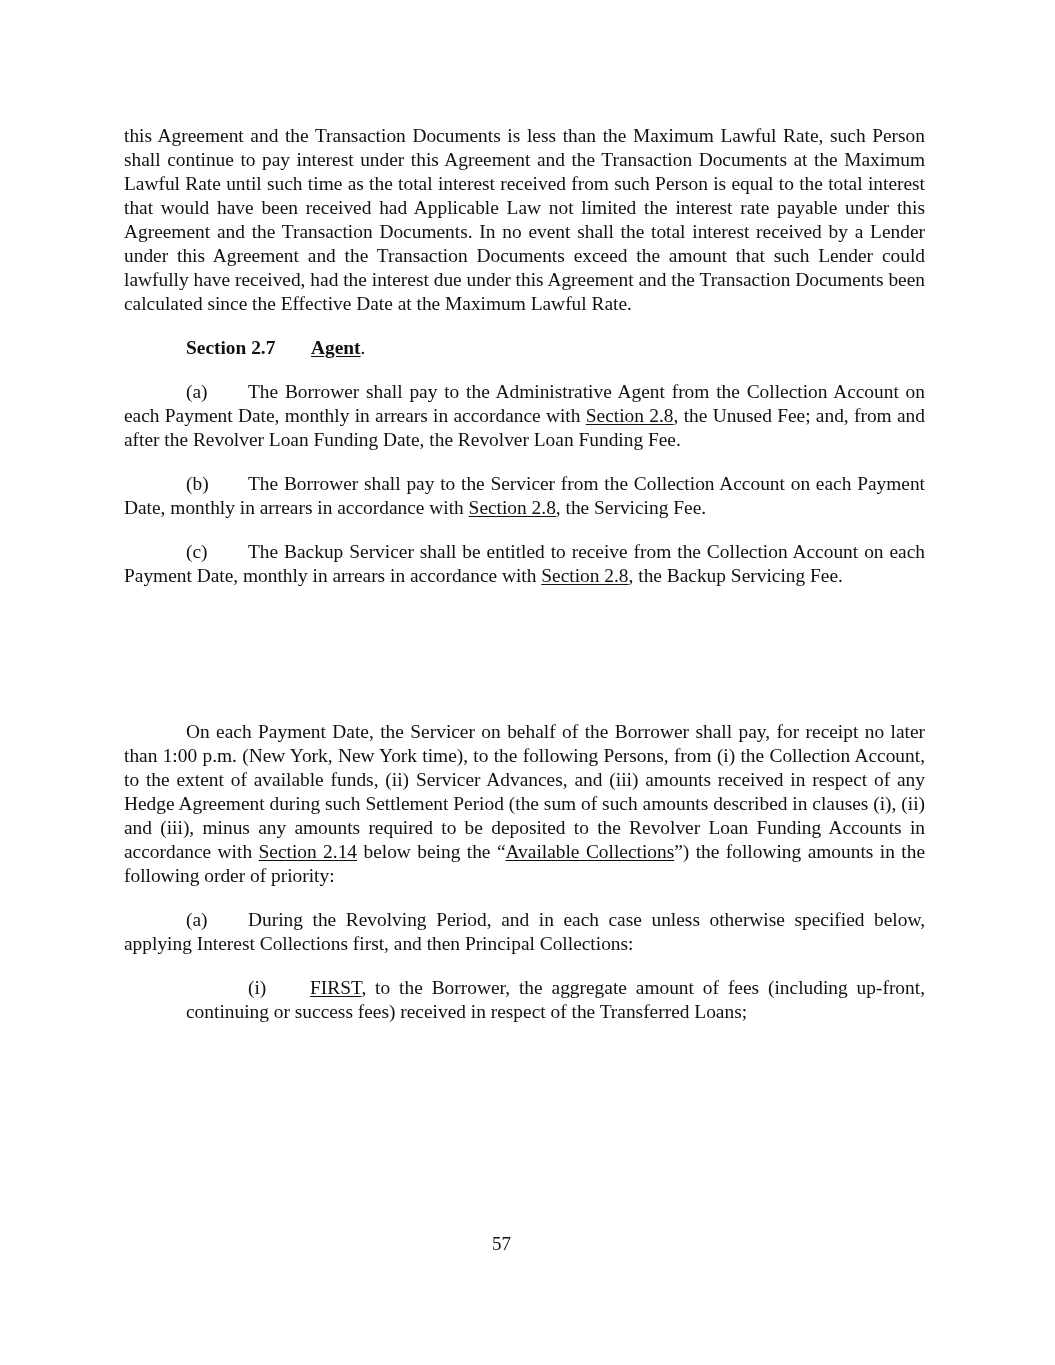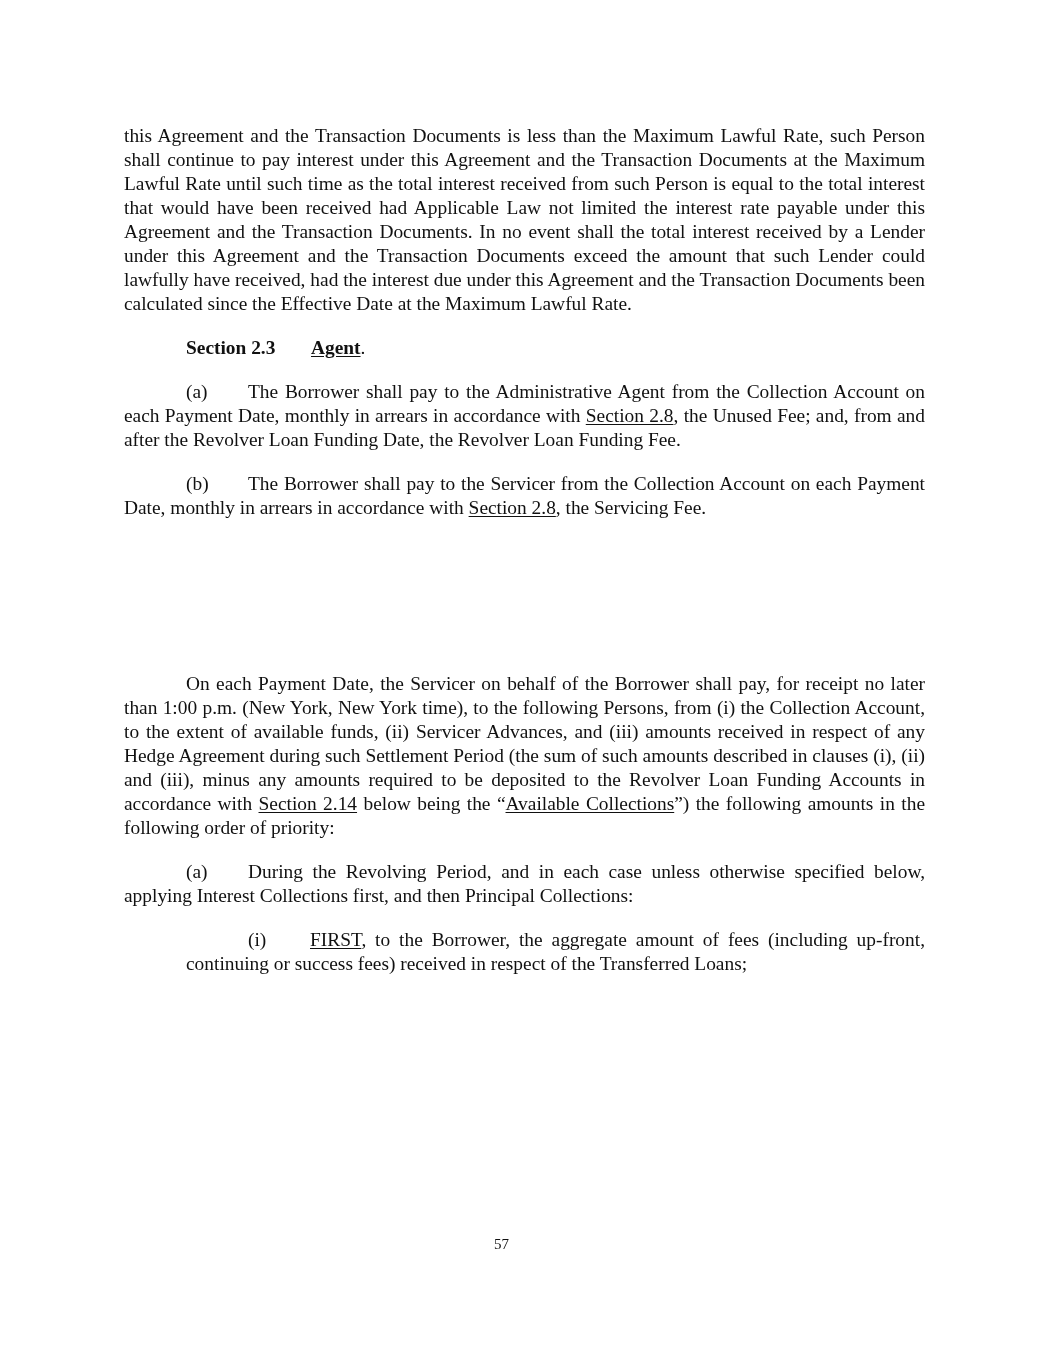--- a/index.html
+++ b/index.html
@@ -66,53 +66,56 @@
     .sub {
       padding-left: 62px;
       text-indent: 62px;
     }
     .page-number {
       position: absolute;
       left: 0;
       width: 1003px;
       top: 1232px;
       text-align: center;
-      font-size: 15px;
+      font-size: 19px;
       line-height: 24px;
       font-family: "Liberation Serif", "DejaVu Serif", serif;
       color: #111111;
     }
   </style>
 </head>
 <body>
 
 <div class="page">
 
   <p class="para">this Agreement and the Transaction Documents is less than the Maximum Lawful Rate, such Person shall continue to pay interest under this Agreement and the Transaction Documents at the Maximum Lawful Rate until such time as the total interest received from such Person is equal to the total interest that would have been received had Applicable Law not limited the interest rate payable under this Agreement and the Transaction Documents.  In no event shall the total interest received by a Lender under this Agreement and the Transaction Documents exceed the amount that such Lender could lawfully have received, had the interest due under this Agreement and the Transaction Documents been calculated since the Effective Date at the Maximum Lawful Rate.</p>
 
   <div class="gap"></div>
 
   <p class="heading">
-    <span class="num">Section 2.3</span><span class="title">Agent</span><span class="period">.</span>
+    <span class="num">Section 2.7</span><span class="title">Agent</span><span class="period">.</span>
   </p>
 
   <div class="gap"></div>
 
   <p class="para indent1">
     <span class="label">(a)</span><span>The Borrower shall pay to the Administrative Agent from the Collection Account on each Payment Date, monthly in arrears in accordance with </span><span class="u">Section 2.8</span><span>, the Unused Fee; and, from and after the Revolver Loan Funding Date, the Revolver Loan Funding Fee.</span>
   </p>
 
   <div class="gap"></div>
 
   <p class="para indent1">
     <span class="label">(b)</span><span>The Borrower shall pay to the Servicer from the Collection Account on each Payment Date, monthly in arrears in accordance with </span><span class="u">Section 2.8</span><span>, the Servicing Fee.</span>
   </p>
 
   <div class="gap"></div>
 
+  <p class="para indent1">
+    <span class="label">(c)</span><span>The Backup Servicer shall be entitled to receive from the Collection Account on each Payment Date, monthly in arrears in accordance with </span><span class="u">Section 2.8</span><span>, the Backup Servicing Fee.</span>
+  </p>
 
   <div class="gap"></div>
 
 
   <div class="gap-big"></div>
 
 
   <div class="gap"></div>
 
   <p class="para indent1">

